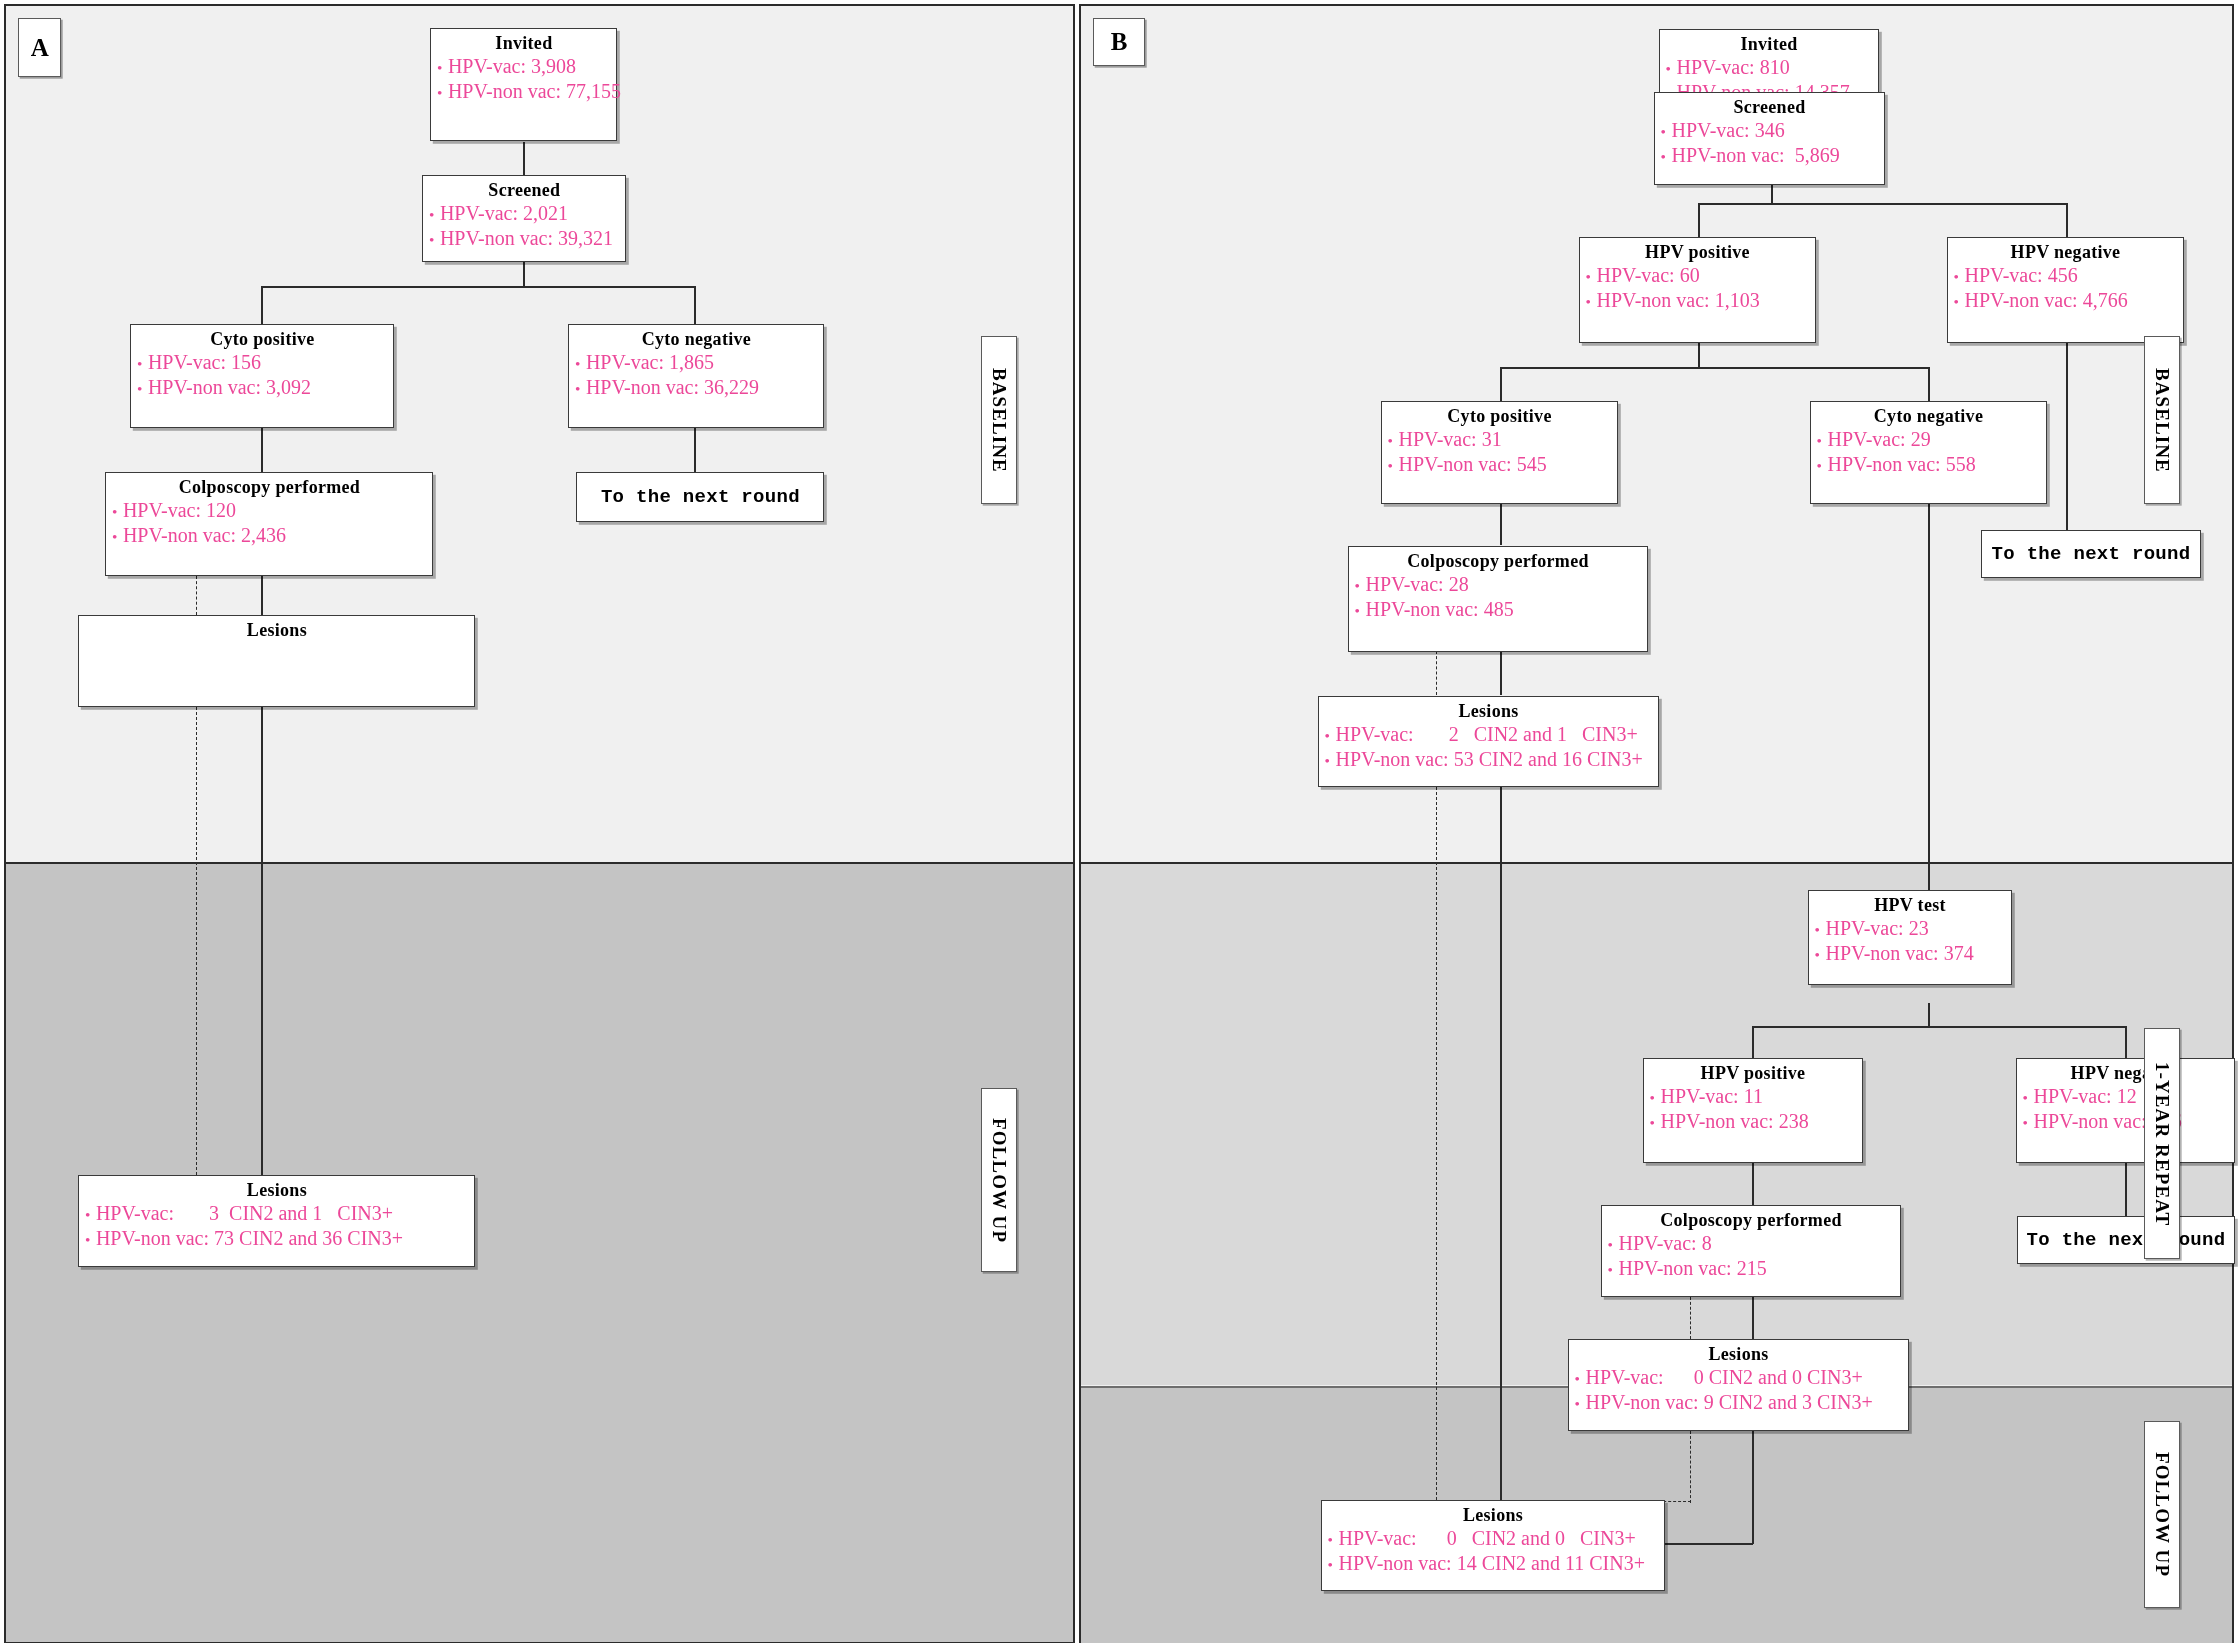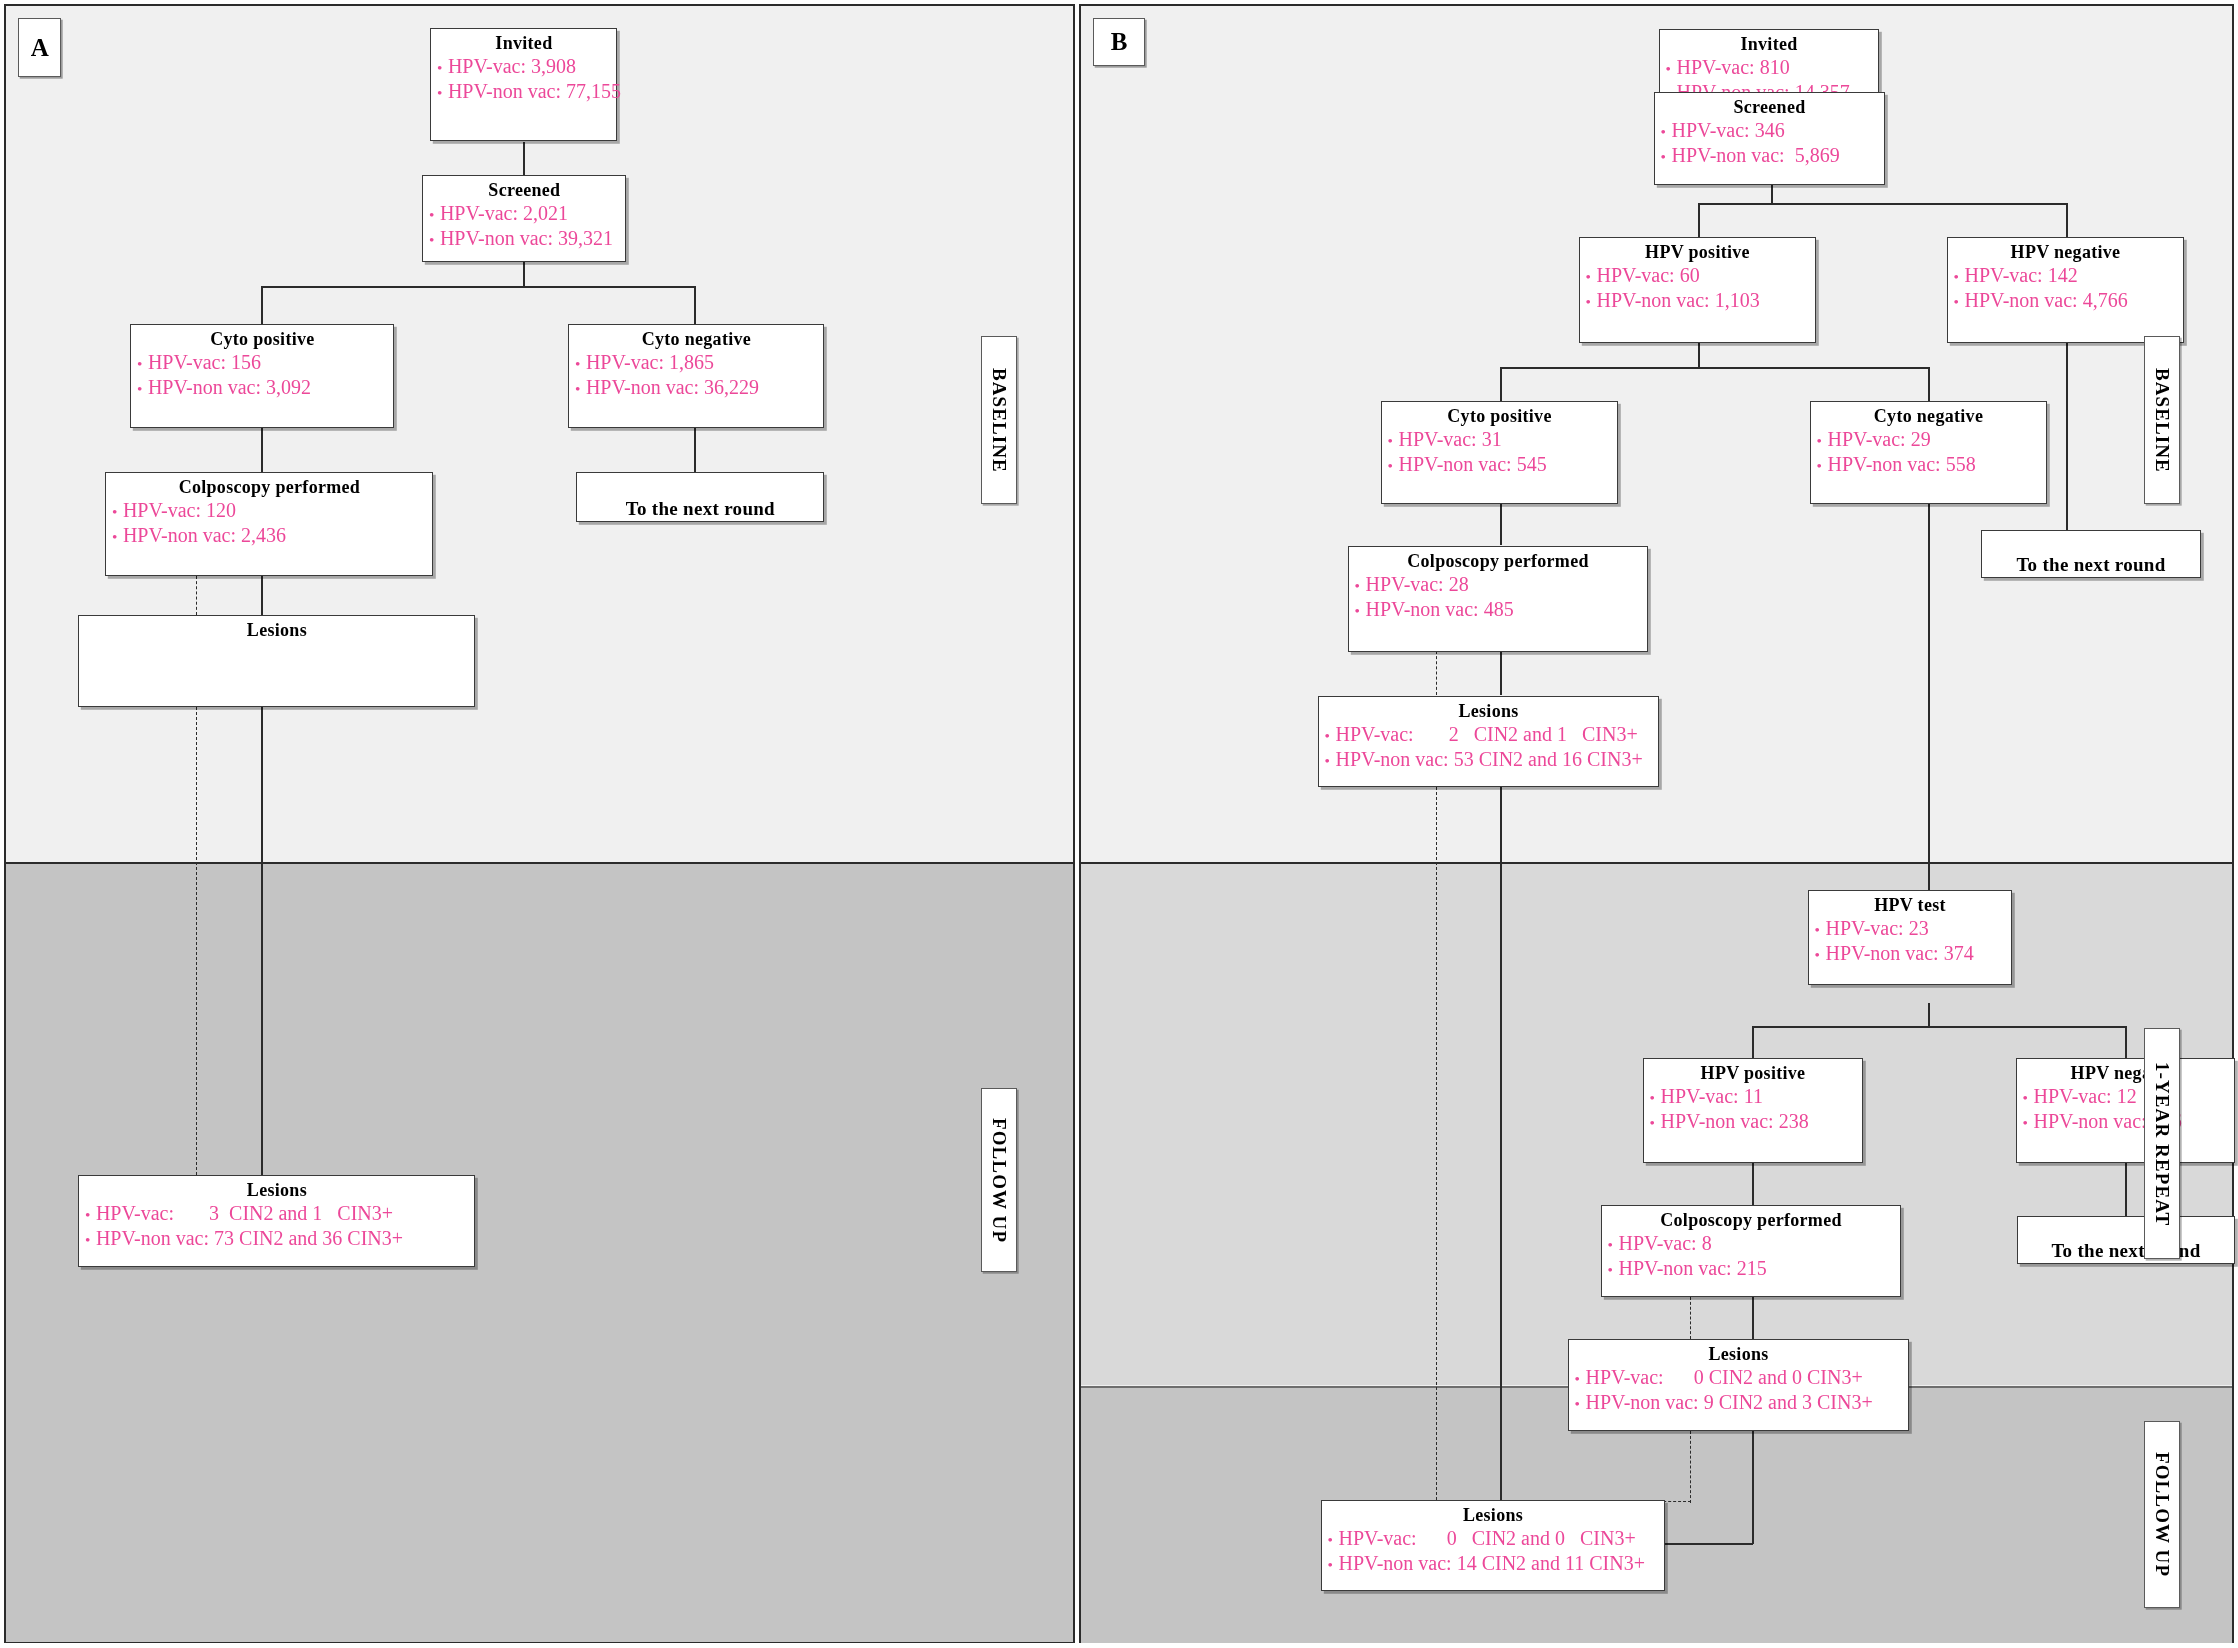--- a/index.html
+++ b/index.html
@@ -108,22 +108,23 @@
     white-space: pre;
   }
   .node li::before {
     content: "\2022";
     display: inline-block;
     width: 11px;
     font-size: 15.4px;
   }
   .node.plain {
     display: flex;
-    align-items: flex-end;
+    align-items: center;
     justify-content: center;
+    font-family: Liberation Mono, monospace;
   }
   .node.plain .title {
     margin: 0;
     font-size: 19px;
   }
 
   
   .edge {
     position: absolute;
     background: #2b2b2b;
@@ -305,21 +306,21 @@
       <div class="title">HPV positive</div>
       <ul>
         <li>HPV-vac: 60</li>
         <li>HPV-non vac: 1,103</li>
       </ul>
     </div>
 
     <div class="node" style="left:866px; top:231px; width:237px; height:106px;">
       <div class="title">HPV negative</div>
       <ul>
-        <li>HPV-vac: 142</li>
+        <li>HPV-vac: 456</li>
         <li>HPV-non vac: 4,766</li>
       </ul>
     </div>
 
     <div class="node plain" style="left:900px; top:524px; width:220px; height:48px;">
       <div class="title">To the next round</div>
     </div>
 
     <div class="node" style="left:300px; top:395px; width:237px; height:103px;">
       <div class="title">Cyto positive</div>

